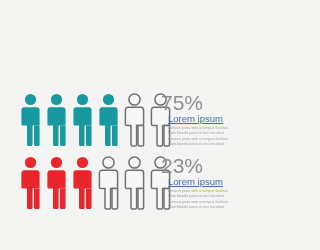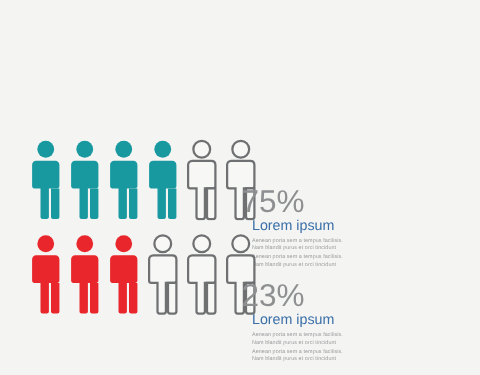--- a/index.html
+++ b/index.html
@@ -49,37 +49,37 @@
     display: block;
     width: 25px;
     height: 55px;
   }
 
   .textblock {
     position: absolute;
     left: 161px;
     top: 0;
     width: 89px;
-    margin-top: 32px;
   }
   .pct {
     font-size: 21px;
     line-height: 21px;
     color: #8d8f90;
     letter-spacing: 0px;
     font-weight: 400;
     white-space: nowrap;
   }
   .subtitle {
     font-size: 9.5px;
     line-height: 11px;
     color: #3a6fa8;
     margin-left: 7px;
     margin-top: 0px;
     white-space: nowrap;
+    text-decoration: underline;
   }
   .bodylines {
     margin-left: 7px;
     margin-top: 2px;
   }
   .bodyline {
     font-size: 3.6px;
     line-height: 5.3px;
     color: #9a9b9c;
     white-space: nowrap;

